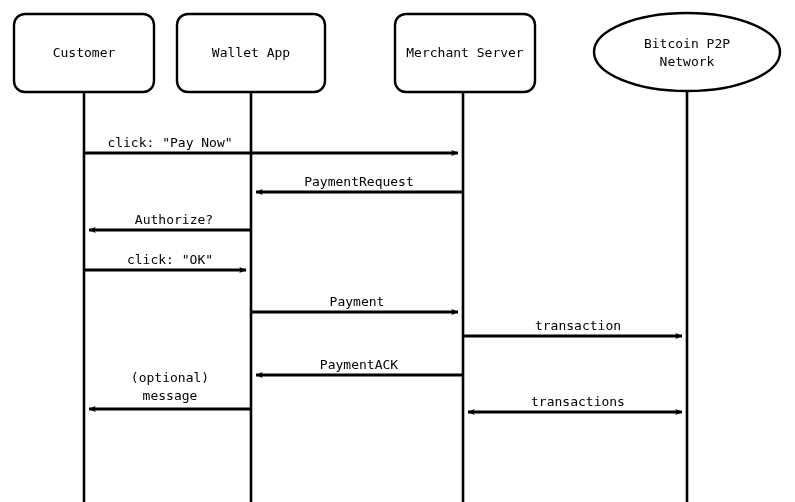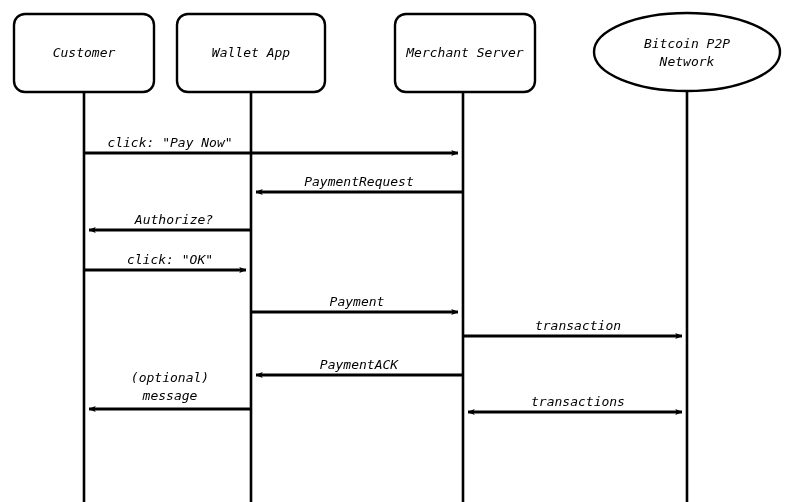--- a/index.html
+++ b/index.html
@@ -10,21 +10,20 @@
   }
   body {
     font-family: "DejaVu Sans Mono", "Liberation Mono", monospace;
   }
   #diagram-root {
     position: relative;
     width: 795px;
     height: 502px;
     background: #ffffff;
     overflow: hidden;
-    font-style: italic;
   }
   svg#sequence-canvas {
     display: block;
     width: 795px;
     height: 502px;
   }
   .participant-shape {
     fill: #ffffff;
     stroke: #000000;
     stroke-width: 2.4;

